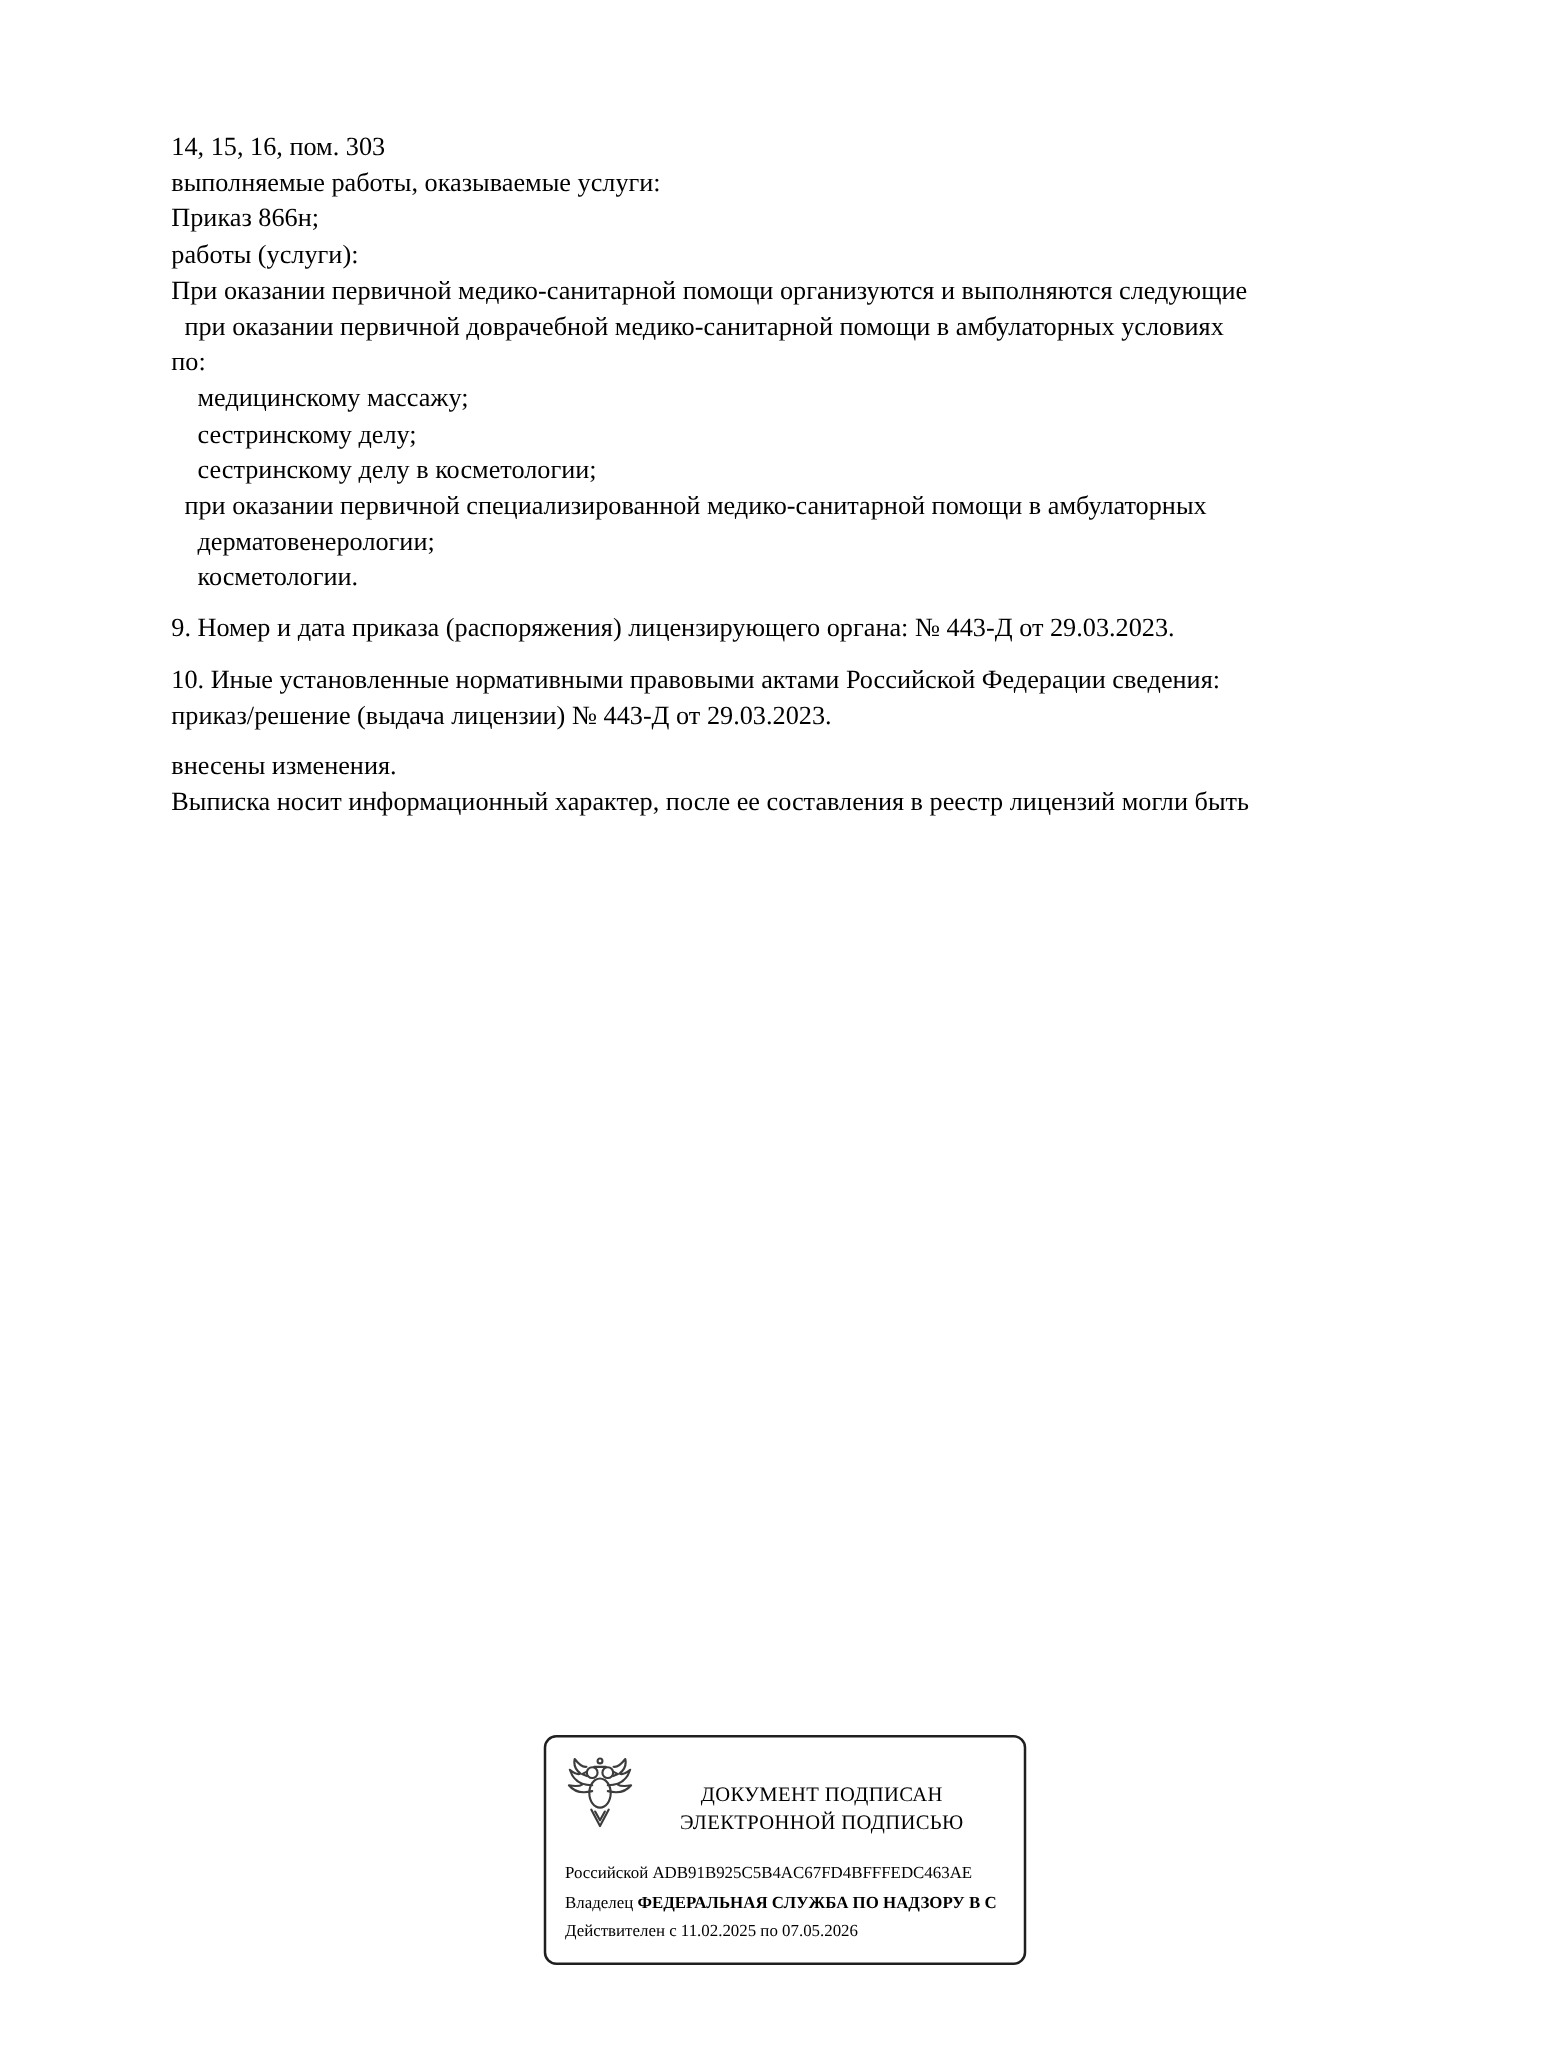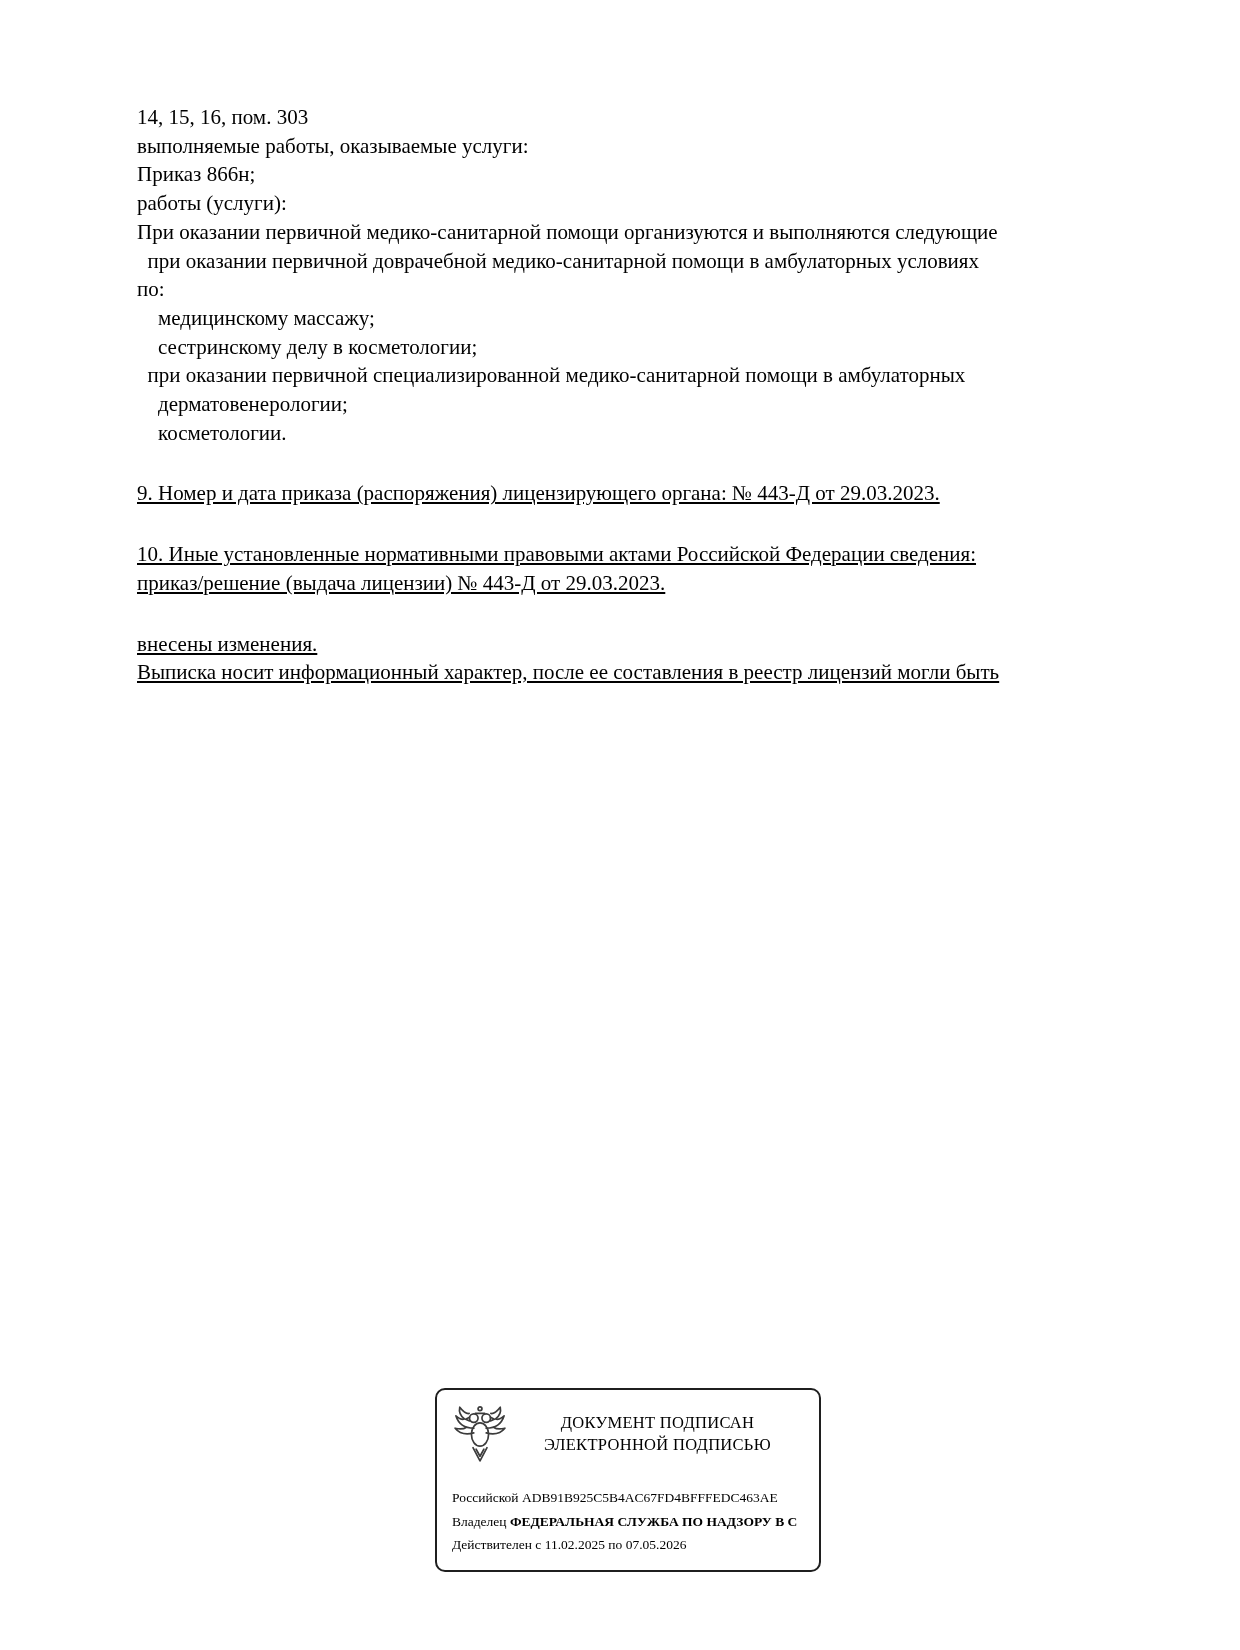--- a/index.html
+++ b/index.html
@@ -15,35 +15,35 @@
   }
   .content {
     position: absolute;
     left: 137px;
     top: 103px;
     width: 975px;
     font-size: 21px;
     line-height: 28.7px;
   }
   .line { white-space: pre; }
-  .section { margin-top: 32px; text-decoration: underline; }
+  .section { margin-top: 12px; }
   
   .stamp {
     position: absolute;
     left: 435px;
     top: 1388px;
     width: 386px;
     height: 184px;
     border: 2px solid #1f1f1f;
     border-radius: 10px;
     padding: 13px 12px 8px 13px;
     overflow: hidden;
     background: #ffffff;
   }
-  .stamp-top { display: flex; align-items: flex-start; }
+  .stamp-top { display: flex; align-items: flex-end; }
   .eagle { width: 56px; height: 66px; flex: 0 0 auto; margin-left: 2px; }
   .stamp-titles {
     flex: 1;
     text-align: center;
     font-size: 16.5px;
     line-height: 22px;
     padding-top: 9px;
     letter-spacing: 0.3px;
   }
   .stamp-info {
@@ -62,20 +62,21 @@
 
   <div class="content">
     <div class="line">14, 15, 16, пом. 303</div>
     <div class="line">выполняемые работы, оказываемые услуги:</div>
     <div class="line">Приказ 866н;</div>
     <div class="line">работы (услуги):</div>
     <div class="line">При оказании первичной медико-санитарной помощи организуются и выполняются следующие</div>
     <div class="line">  при оказании первичной доврачебной медико-санитарной помощи в амбулаторных условиях</div>
     <div class="line">по:</div>
     <div class="line">    медицинскому массажу;</div>
+    <div class="line">    сестринскому делу;</div>
     <div class="line">    сестринскому делу в косметологии;</div>
     <div class="line">  при оказании первичной специализированной медико-санитарной помощи в амбулаторных</div>
     <div class="line">    дерматовенерологии;</div>
     <div class="line">    косметологии.</div>
 
     <div class="line section">9. Номер и дата приказа (распоряжения) лицензирующего органа: № 443-Д от 29.03.2023.</div>
 
     <div class="section">
       <div class="line">10. Иные установленные нормативными правовыми актами Российской Федерации сведения:</div>
       <div class="line">приказ/решение (выдача лицензии) № 443-Д от 29.03.2023.</div>

